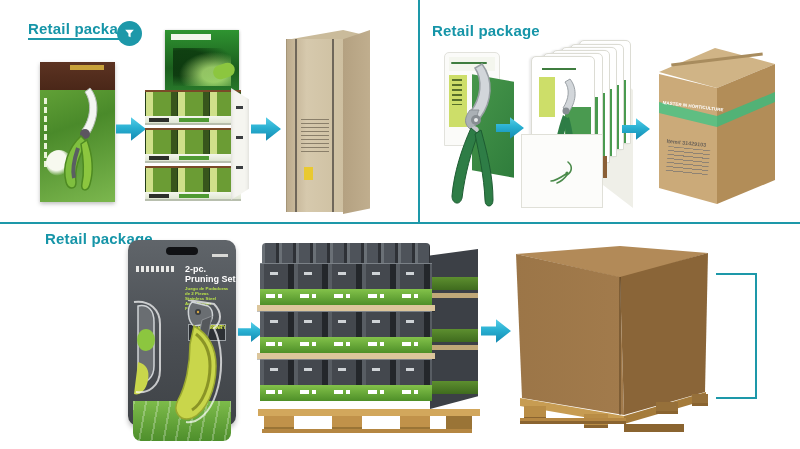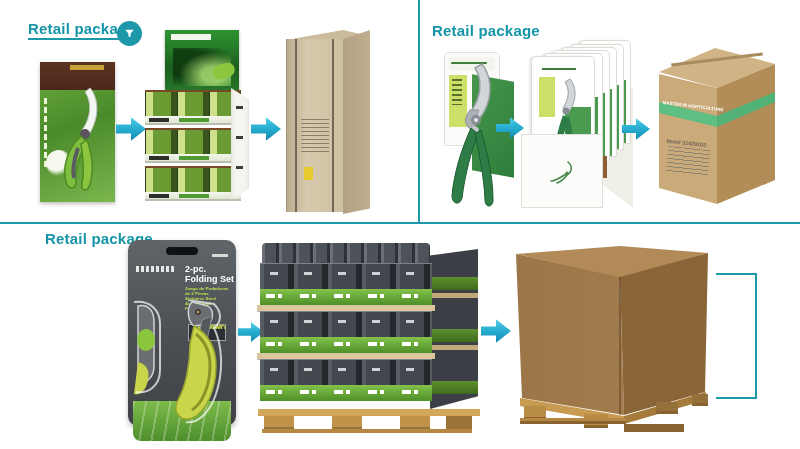--- a/index.html
+++ b/index.html
@@ -293,21 +293,21 @@
 
   <div class="retail-label" style="left:45px;top:230px;">Retail package</div>
 
   <div class="blister">
     <div class="bl-card"></div>
     <div class="bl-slot"></div>
     <div class="bl-brand"></div>
     <div class="bl-item"></div>
     <div class="bl-title">
       <span style="position:static;display:block;">2-pc.</span>
-      <span style="position:static;display:block;">Folding Set</span>
+      <span style="position:static;display:block;">Pruning Set</span>
     </div>
     <div class="bl-subs">
       <span style="position:static;display:block;">Juego de Podadoras</span>
       <span style="position:static;display:block;">de 2 Piezas</span>
       <span style="position:static;display:block;">Stainless Steel</span>
       <span style="position:static;display:block;">Anvil Pruner</span>
       <span style="position:static;display:block;">Folding Saw</span>
     </div>
     <div class="bl-warr">
       <span>FIVE YEAR</span>

